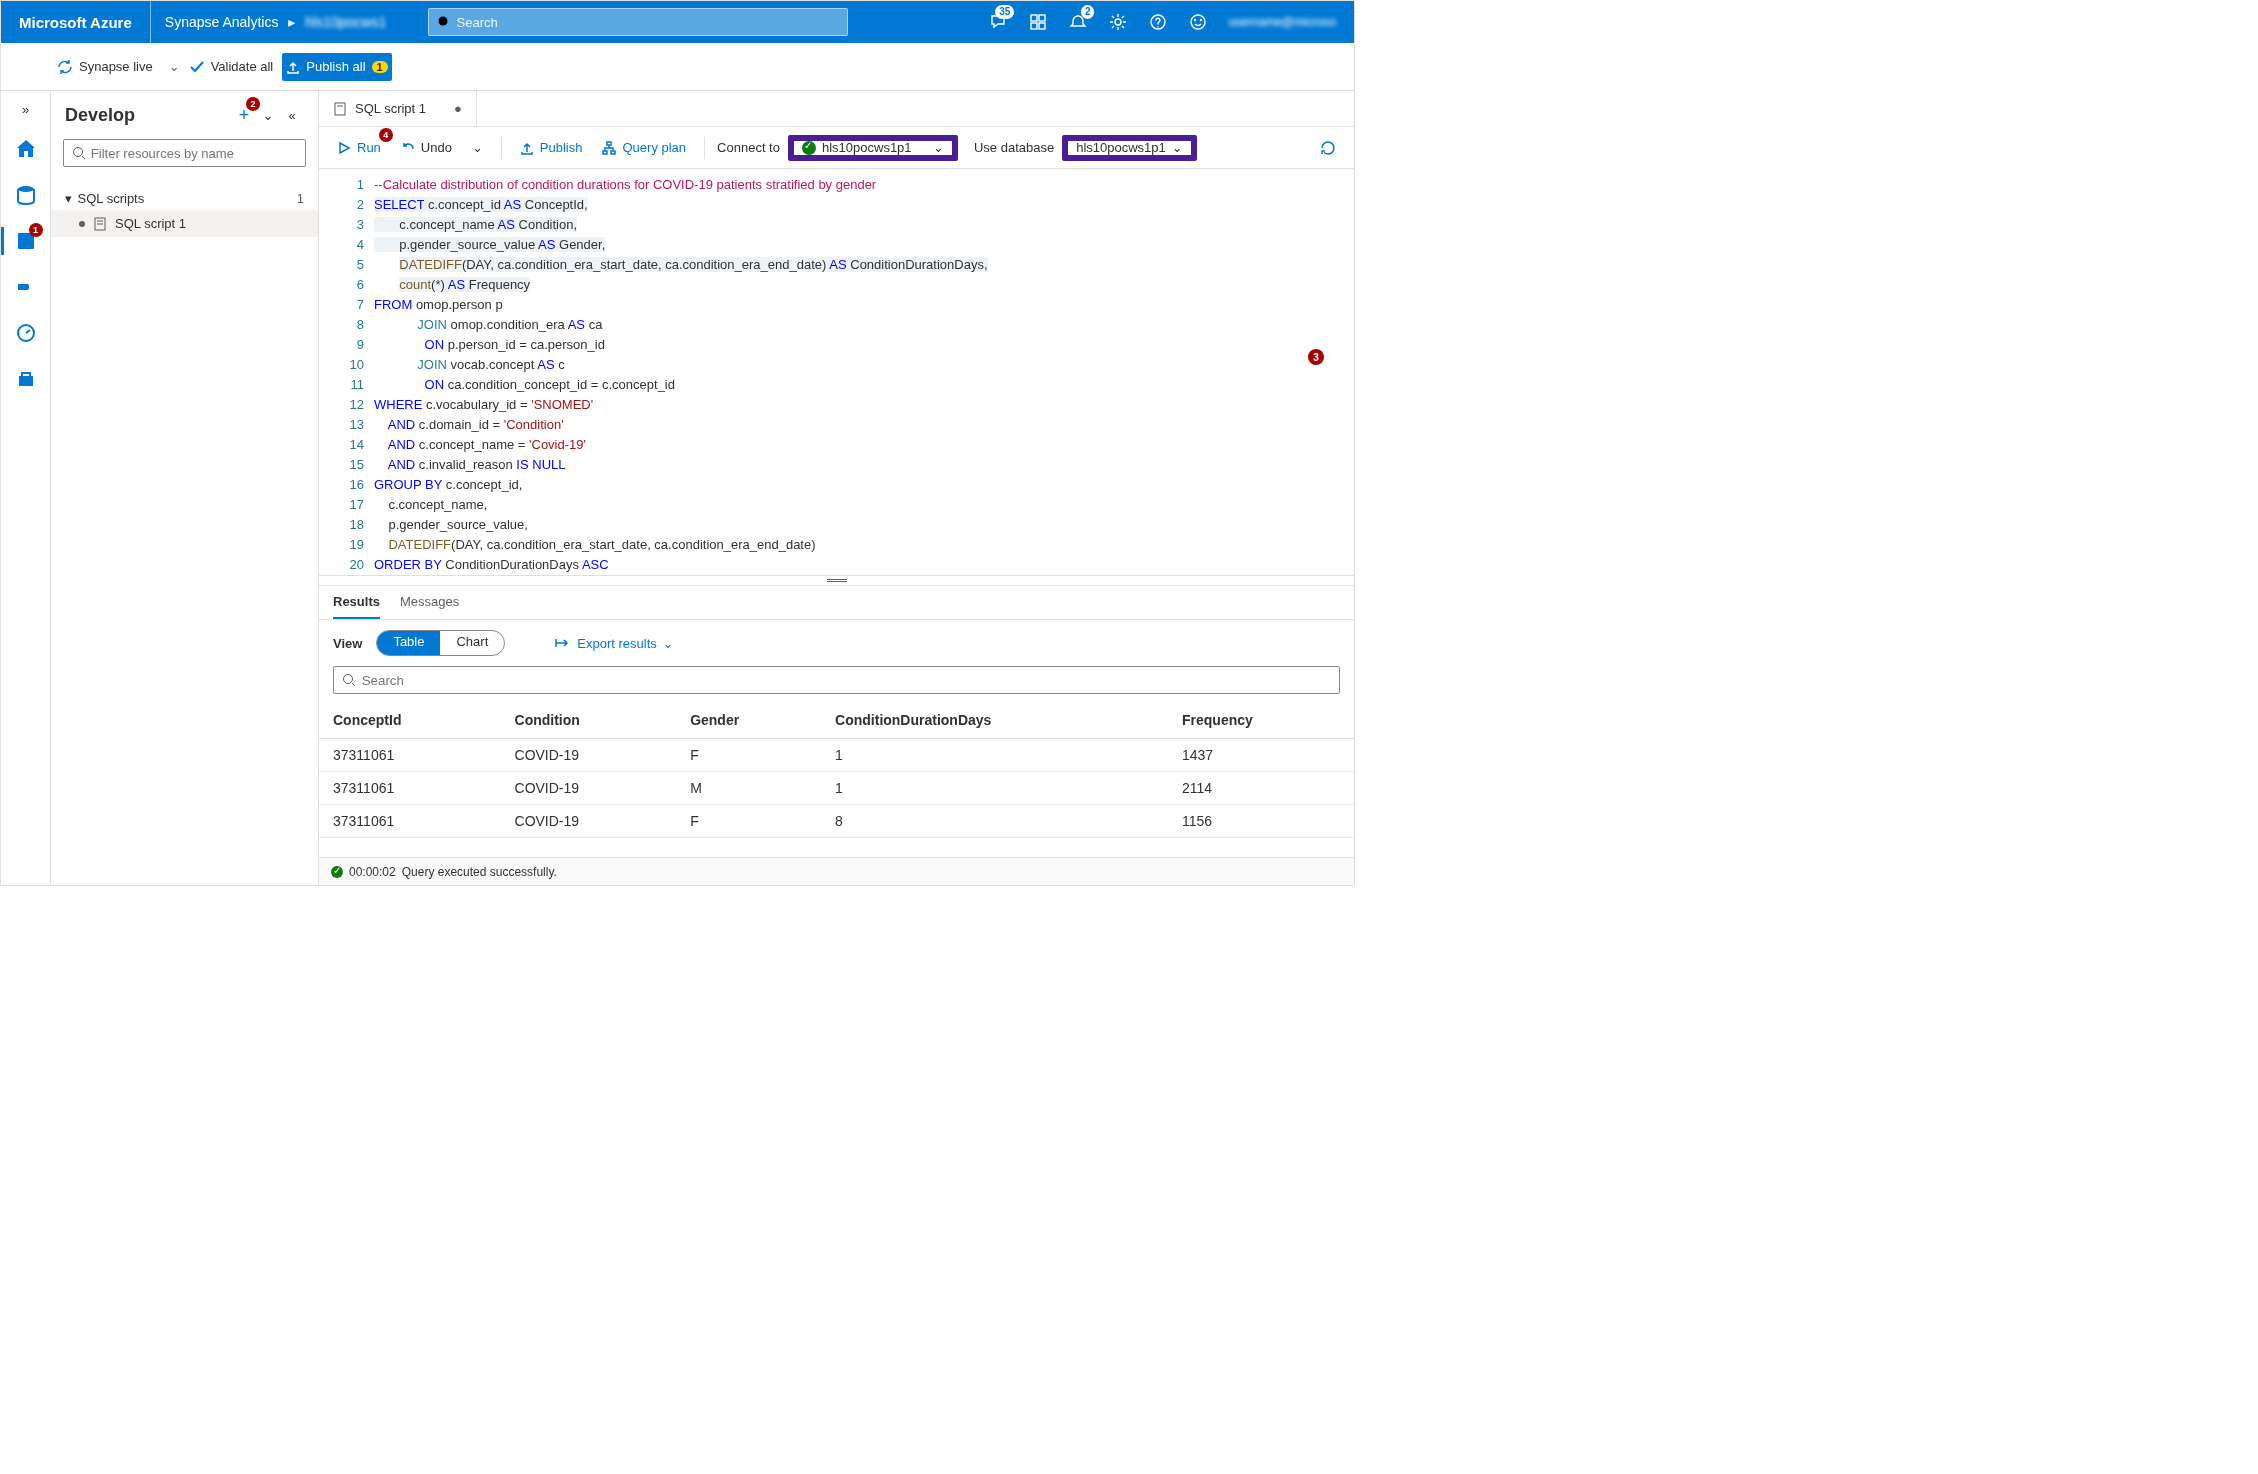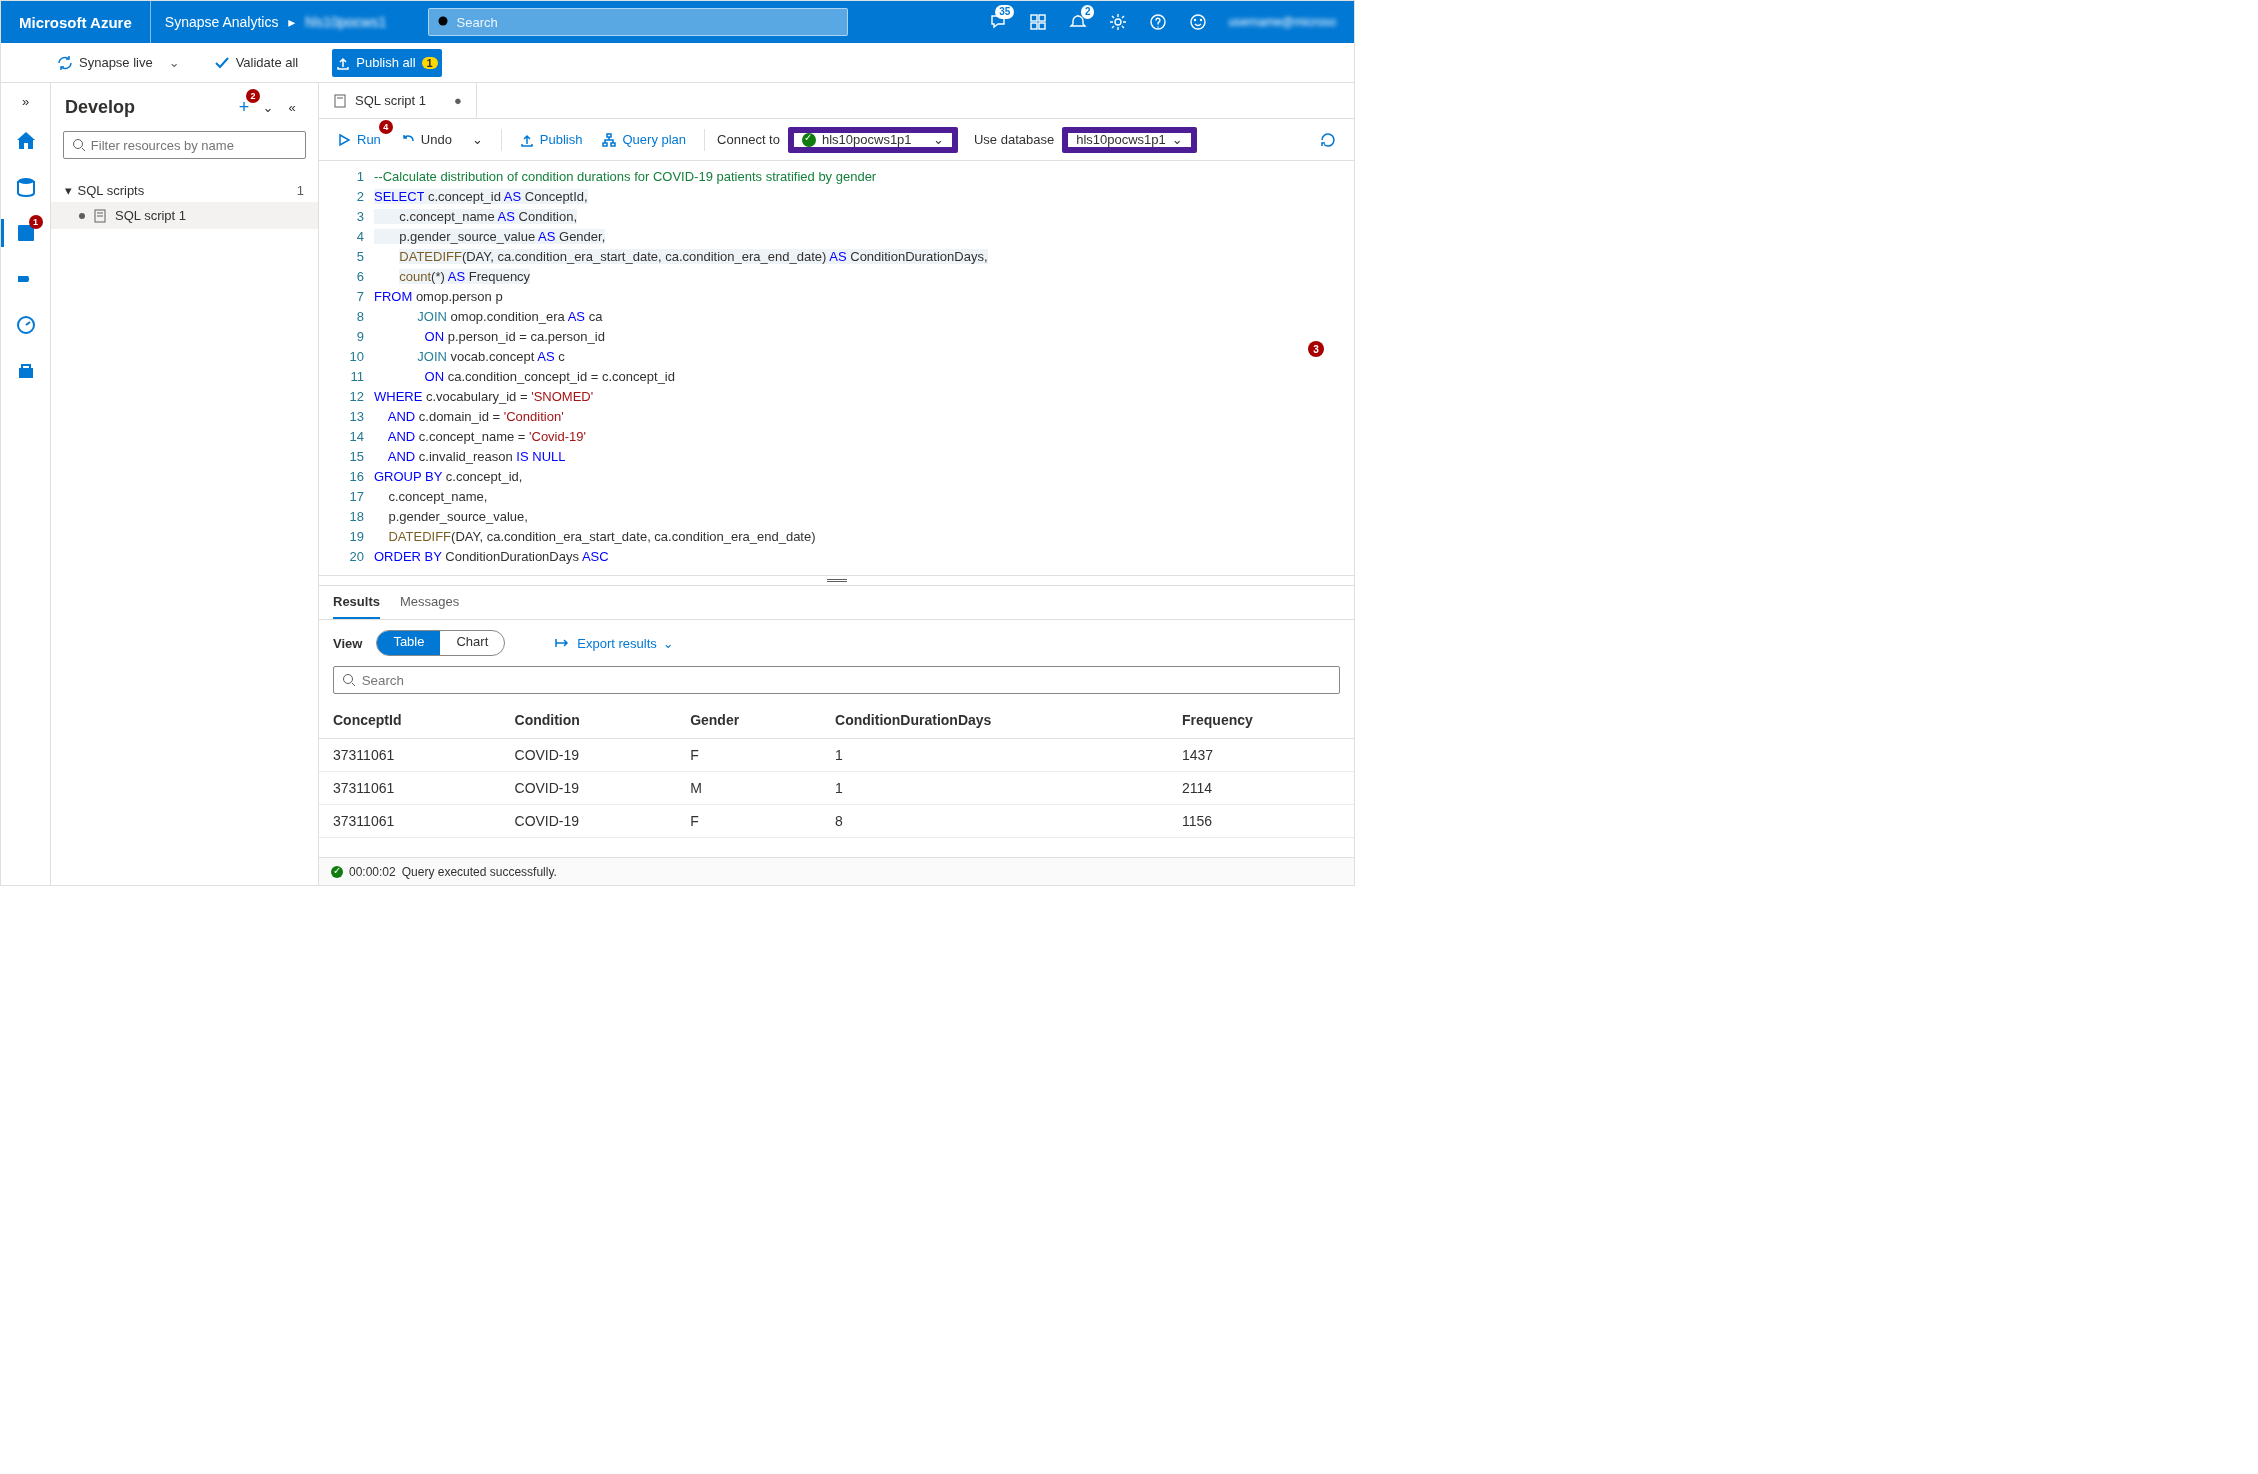--- a/index.html
+++ b/index.html
@@ -10,21 +10,21 @@
 .crumb{padding:0 14px;font-size:14px}
 .crumb .caret{margin:0 6px}
 .searchbox{flex:1;max-width:420px;margin-left:28px;background:rgba(255,255,255,.35);border:1px solid rgba(255,255,255,.5);border-radius:2px;height:28px;display:flex;align-items:center;padding:0 8px;color:#fff}
 .searchbox input{background:transparent;border:0;color:#fff;outline:0;margin-left:6px;font-size:13px;width:100%}
 .searchbox input::placeholder{color:rgba(255,255,255,.9)}
 .top-right{margin-left:auto;display:flex;align-items:center;gap:4px}
 .tbtn{width:36px;height:42px;display:flex;align-items:center;justify-content:center;position:relative}
 .tbtn svg{stroke:#fff;fill:none;stroke-width:1.4}
 .badge{position:absolute;top:4px;right:2px;background:#fff;color:#0078d4;border-radius:8px;font-size:10px;padding:0 4px;font-weight:600;line-height:14px}
 .user{font-size:12px;padding:0 8px;filter:blur(2px)}
-.row2{height:40px;border-bottom:1px solid #e1dfdd;display:flex;align-items:center;padding-left:56px;gap:34px}
+.row2{height:48px;border-bottom:1px solid #e1dfdd;display:flex;align-items:center;padding-left:56px;gap:9px}
 .row2 .item{display:flex;align-items:center;gap:6px;color:#323130}
 .row2 .pub{background:#0078d4;color:#fff;height:28px;border-radius:2px;padding:0 4px;display:flex;align-items:center;gap:6px}
 .pill{background:#ffd800;color:#323130;border-radius:8px;font-size:11px;padding:0 5px;font-weight:600}
 .main{flex:1;display:flex;min-height:0}
 .rail{width:50px;border-right:1px solid #e1dfdd;display:flex;flex-direction:column;align-items:center;padding-top:6px;gap:2px}
 .rail .rb{width:50px;height:44px;display:flex;align-items:center;justify-content:center;position:relative}
 .rail .rb.active::before{content:"";position:absolute;left:0;top:8px;bottom:8px;width:3px;background:#0078d4}
 .railbadge{position:absolute;top:4px;right:8px;background:#a80000;color:#fff;border-radius:50%;width:14px;height:14px;font-size:9px;display:flex;align-items:center;justify-content:center;font-weight:600}
 .chev{width:50px;height:24px;display:flex;align-items:center;justify-content:center;margin-bottom:4px}
 .panel{width:268px;border-right:1px solid #e1dfdd;display:flex;flex-direction:column}
@@ -44,21 +44,21 @@
 .tab .close{margin-left:20px;color:#605e5c}
 .toolbar{height:42px;border-bottom:1px solid #e1dfdd;display:flex;align-items:center;padding:0 12px;gap:8px}
 .tb{display:flex;align-items:center;gap:6px;padding:4px 6px;position:relative}
 .sep{width:1px;height:22px;background:#e1dfdd;margin:0 4px}
 .combo{border:6px solid #4c1d95;border-radius:2px;height:26px;display:flex;align-items:center;padding:0 8px;gap:6px;min-width:170px}
 .green{width:14px;height:14px;border-radius:50%;background:#107c10;position:relative}
 .green::after{content:"✓";color:#fff;font-size:10px;position:absolute;top:-1px;left:2px}
 .editor{flex:1;display:flex;font-family:Consolas,monospace;font-size:13px;overflow:hidden;min-height:0;position:relative}
 .gutter{width:55px;text-align:right;color:#237893;padding:6px 10px 6px 0;background:#fff;line-height:20px}
 .code{flex:1;padding:6px 0;line-height:20px;white-space:pre}
-.kw{color:#0000ff}.cm{color:#15803d}.fn{color:#795e26}.str{color:#a31515}.gr{color:#267f99}
+.kw{color:#0000ff}.cm{color:#be185d}.fn{color:#795e26}.str{color:#a31515}.gr{color:#267f99}
 .tok-bg{background:#eef3f8}
 .resizer{height:10px;border-top:1px solid #e1dfdd;display:flex;justify-content:center;align-items:center}
 .resizer div{width:20px;height:3px;border-top:1px solid #605e5c;border-bottom:1px solid #605e5c}
 .results{border-top:1px solid #e1dfdd;display:flex;flex-direction:column;flex:0 0 300px}
 .rtabs{display:flex;gap:20px;padding:8px 14px 0;border-bottom:1px solid #e1dfdd}
 .rtab{padding-bottom:8px;color:#605e5c}
 .rtab.active{color:#323130;border-bottom:2px solid #0078d4;font-weight:600}
 .rview{display:flex;align-items:center;gap:14px;padding:10px 14px}
 .seg{border:1px solid #8a8886;border-radius:14px;display:flex;overflow:hidden;height:26px}
 .seg div{padding:3px 16px}

